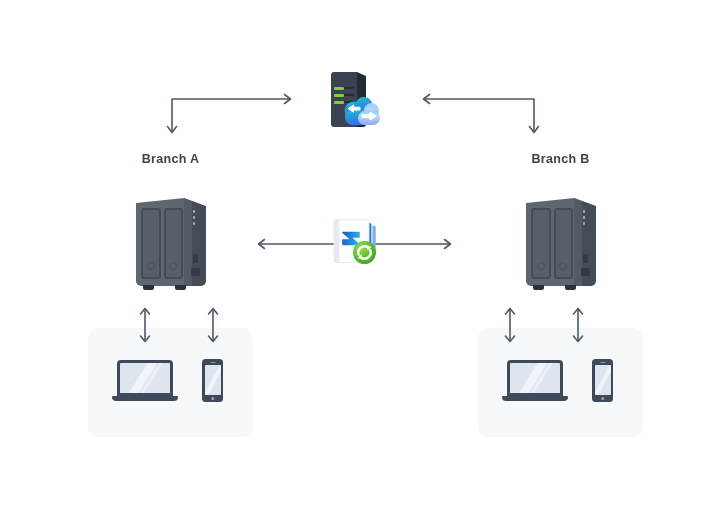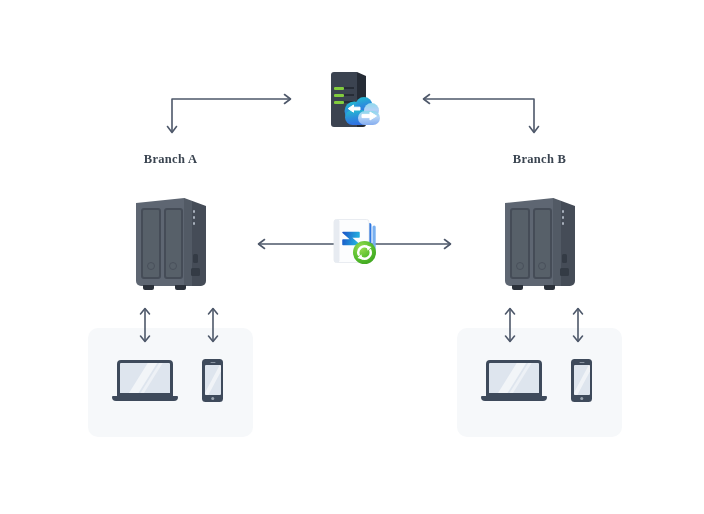--- a/index.html
+++ b/index.html
@@ -1,29 +1,29 @@
 <!DOCTYPE html>
 <html><head>
 <meta charset="utf-8">
 <style>
   html,body { margin:0; padding:0; background:#ffffff; }
   * { box-sizing:border-box; }
   #canvas {
     position:relative; width:704px; height:514px; background:#ffffff;
-    font-family:Liberation Serif, serif; overflow:hidden;padding-left:14px;
+    font-family:Liberation Sans, sans-serif; overflow:hidden;padding-left:14px;
   }
 
   
   #arrows { position:absolute; inset:0; z-index:2; pointer-events:none; }
   #arrows path { stroke:#4e586a; stroke-width:1.6; fill:none; stroke-linecap:round; stroke-linejoin:round; }
 
   
   .branch { position:absolute; top:140px; width:165px; height:310px; z-index:1; }
   .branch-a { left:88px; }
-  .branch-b { left:457px; }
+  .branch-b { left:478px; }
   .branch-label {
     position:absolute; top:12px; left:0; width:165px; text-align:center;
     font-size:12.5px; font-weight:700; letter-spacing:.3px; color:#3a4450;
   }
 
   
   .nas { position:absolute; left:48px; top:58px; width:70px; height:92px; }
   .nas-body {
     position:absolute; left:0; top:0; width:70px; height:88px; border-radius:5px;
     background:linear-gradient(90deg,#5e6672 0,#5e6672 68%,#525a65 68%,#525a65 80%,#454c57 80%,#454c57 100%);

